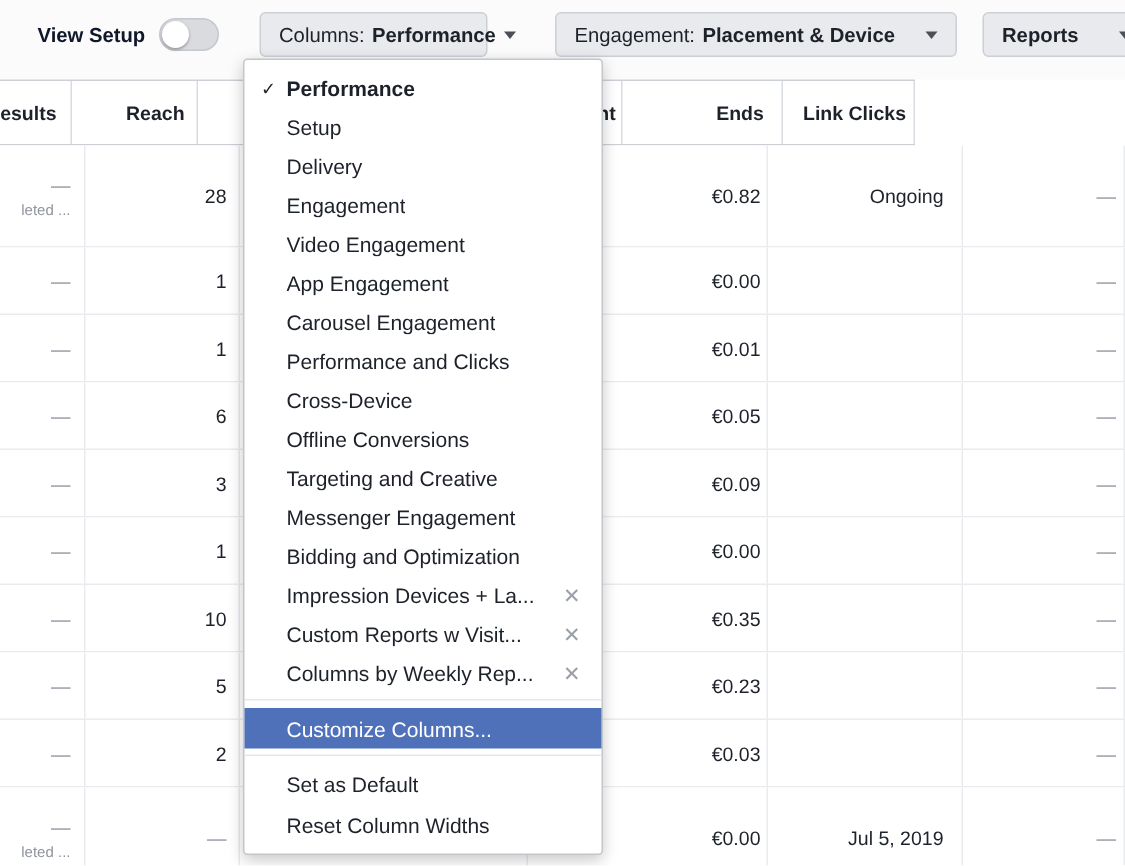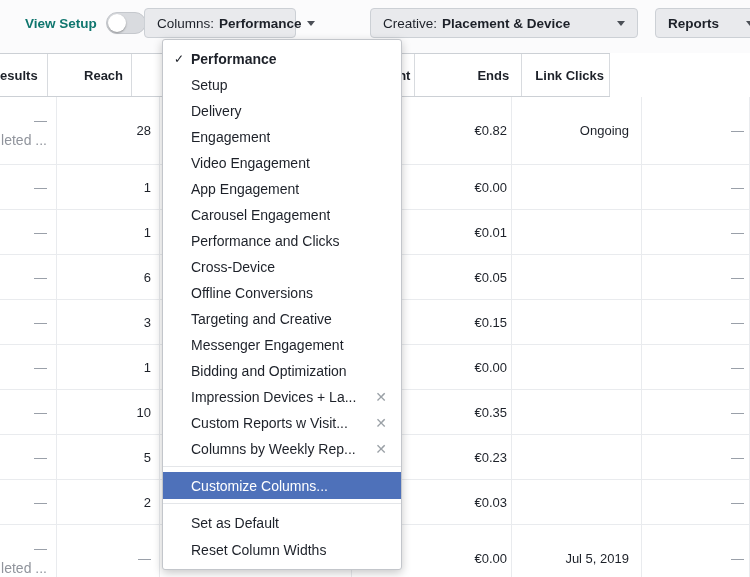--- a/index.html
+++ b/index.html
@@ -7,38 +7,38 @@
   body {
     position:relative;
     font-family:"Liberation Sans", sans-serif;
     background:#fff;
     color:#1d2129;
   }
 
   
   .toolbar { position:absolute; top:0; left:0; width:750px; height:53px; background:#fbfbfc; }
   .view-setup { position:absolute; left:25px; top:8px; height:30px; display:flex; align-items:center; gap:9px; }
-  .vs-label { font-size:13.5px; font-weight:bold; color:#0f766e; }
+  .vs-label { font-size:13.5px; font-weight:bold; color:#0f172a; }
   .toggle { width:40px; height:22px; border-radius:12px; background:#d9dbdf; border:1px solid #c5c8cd; position:relative; cursor:pointer; }
   .knob { position:absolute; left:1px; top:1px; width:18px; height:18px; border-radius:50%; background:#fff; box-shadow:0 1px 2px rgba(0,0,0,.35); }
 
   .tb-btn {
     position:absolute; top:8px; height:30px;
     display:flex; align-items:center; gap:5px;
     padding:0 12px;
     background:#e9eaed; border:1px solid #ccd0d5; border-radius:4px;
     font-size:13.5px; color:#1d2129; cursor:pointer; white-space:nowrap;
   }
   .tb-btn .bold { font-weight:bold; }
   .caret {
     width:0; height:0; margin-left:auto;
     border-left:4.5px solid transparent; border-right:4.5px solid transparent;
     border-top:5.5px solid #4b4f56;
   }
-  .columns-btn  { left:144px; width:152px; }
+  .columns-btn  { left:173px; width:152px; }
   .breakdown-btn{ left:370px; width:268px; }
   .reports-btn  { left:655px; width:112px; }
 
   
   .thead {
     position:absolute; top:53px; left:0; width:610px; height:44px;
     display:flex; background:#fff;
     border-top:1px solid #ccd0d5; border-bottom:1px solid #ccd0d5;
   }
   .th {
@@ -48,21 +48,21 @@
   }
   .rows { position:absolute; top:97px; left:0; width:750px; bottom:0; overflow:hidden; background:#fff; }
   .row { display:flex; min-height:45px; border-bottom:1px solid #e9ebee; background:#fff; }
   .row.tall { min-height:68px; }
   .cell {
     display:flex; align-items:center; justify-content:flex-end;
     font-size:13px; color:#1d2129;
     border-right:1px solid #e9ebee; overflow:hidden; white-space:nowrap;
   }
   .cwrap { text-align:right; }
-  .cell-sub { display:block; font-size:14px; color:#90949c; margin-top:4px; }
+  .cell-sub { display:block; font-size:10px; color:#90949c; margin-top:4px; }
   .cell-sub:empty { display:none; }
   .muted { color:#8d949e; }
 
   .c0 { width:57px;  padding-right:9px; }
   .c1 { width:103px; padding-right:8px; }
   .c2 { width:192px; }
   .c3 { width:160px; padding-right:4px; }
   .c4 { width:130px; padding-right:12px; }
   .c5 { width:108px; padding-right:5px; }
 
@@ -97,21 +97,21 @@
     </div>
   </div>
 
   <div class="tb-btn columns-btn">
     <span>Columns:</span>
     <span class="bold">Performance</span>
     <span class="caret"></span>
   </div>
 
   <div class="tb-btn breakdown-btn">
-    <span>Creative:</span>
+    <span>Engagement:</span>
     <span class="bold">Placement &amp; Device</span>
     <span class="caret"></span>
   </div>
 
   <div class="tb-btn reports-btn">
     <span class="bold">Reports</span>
     <span class="caret"></span>
   </div>
 </div>
 
@@ -219,21 +219,21 @@
         <div class="cwrap">
           <span class="cell-text muted">—</span>
           
         </div>
       </div>
       <div class="cell c1">
         <span class="cell-text">3</span>
       </div>
       <div class="cell c2"></div>
       <div class="cell c3">
-        <span class="cell-text">€0.15</span>
+        <span class="cell-text">€0.09</span>
       </div>
       <div class="cell c4">
         <span class="cell-text"></span>
       </div>
       <div class="cell c5">
         <span class="cell-text muted">—</span>
       </div>
     </div>
 
     <div class="row">

